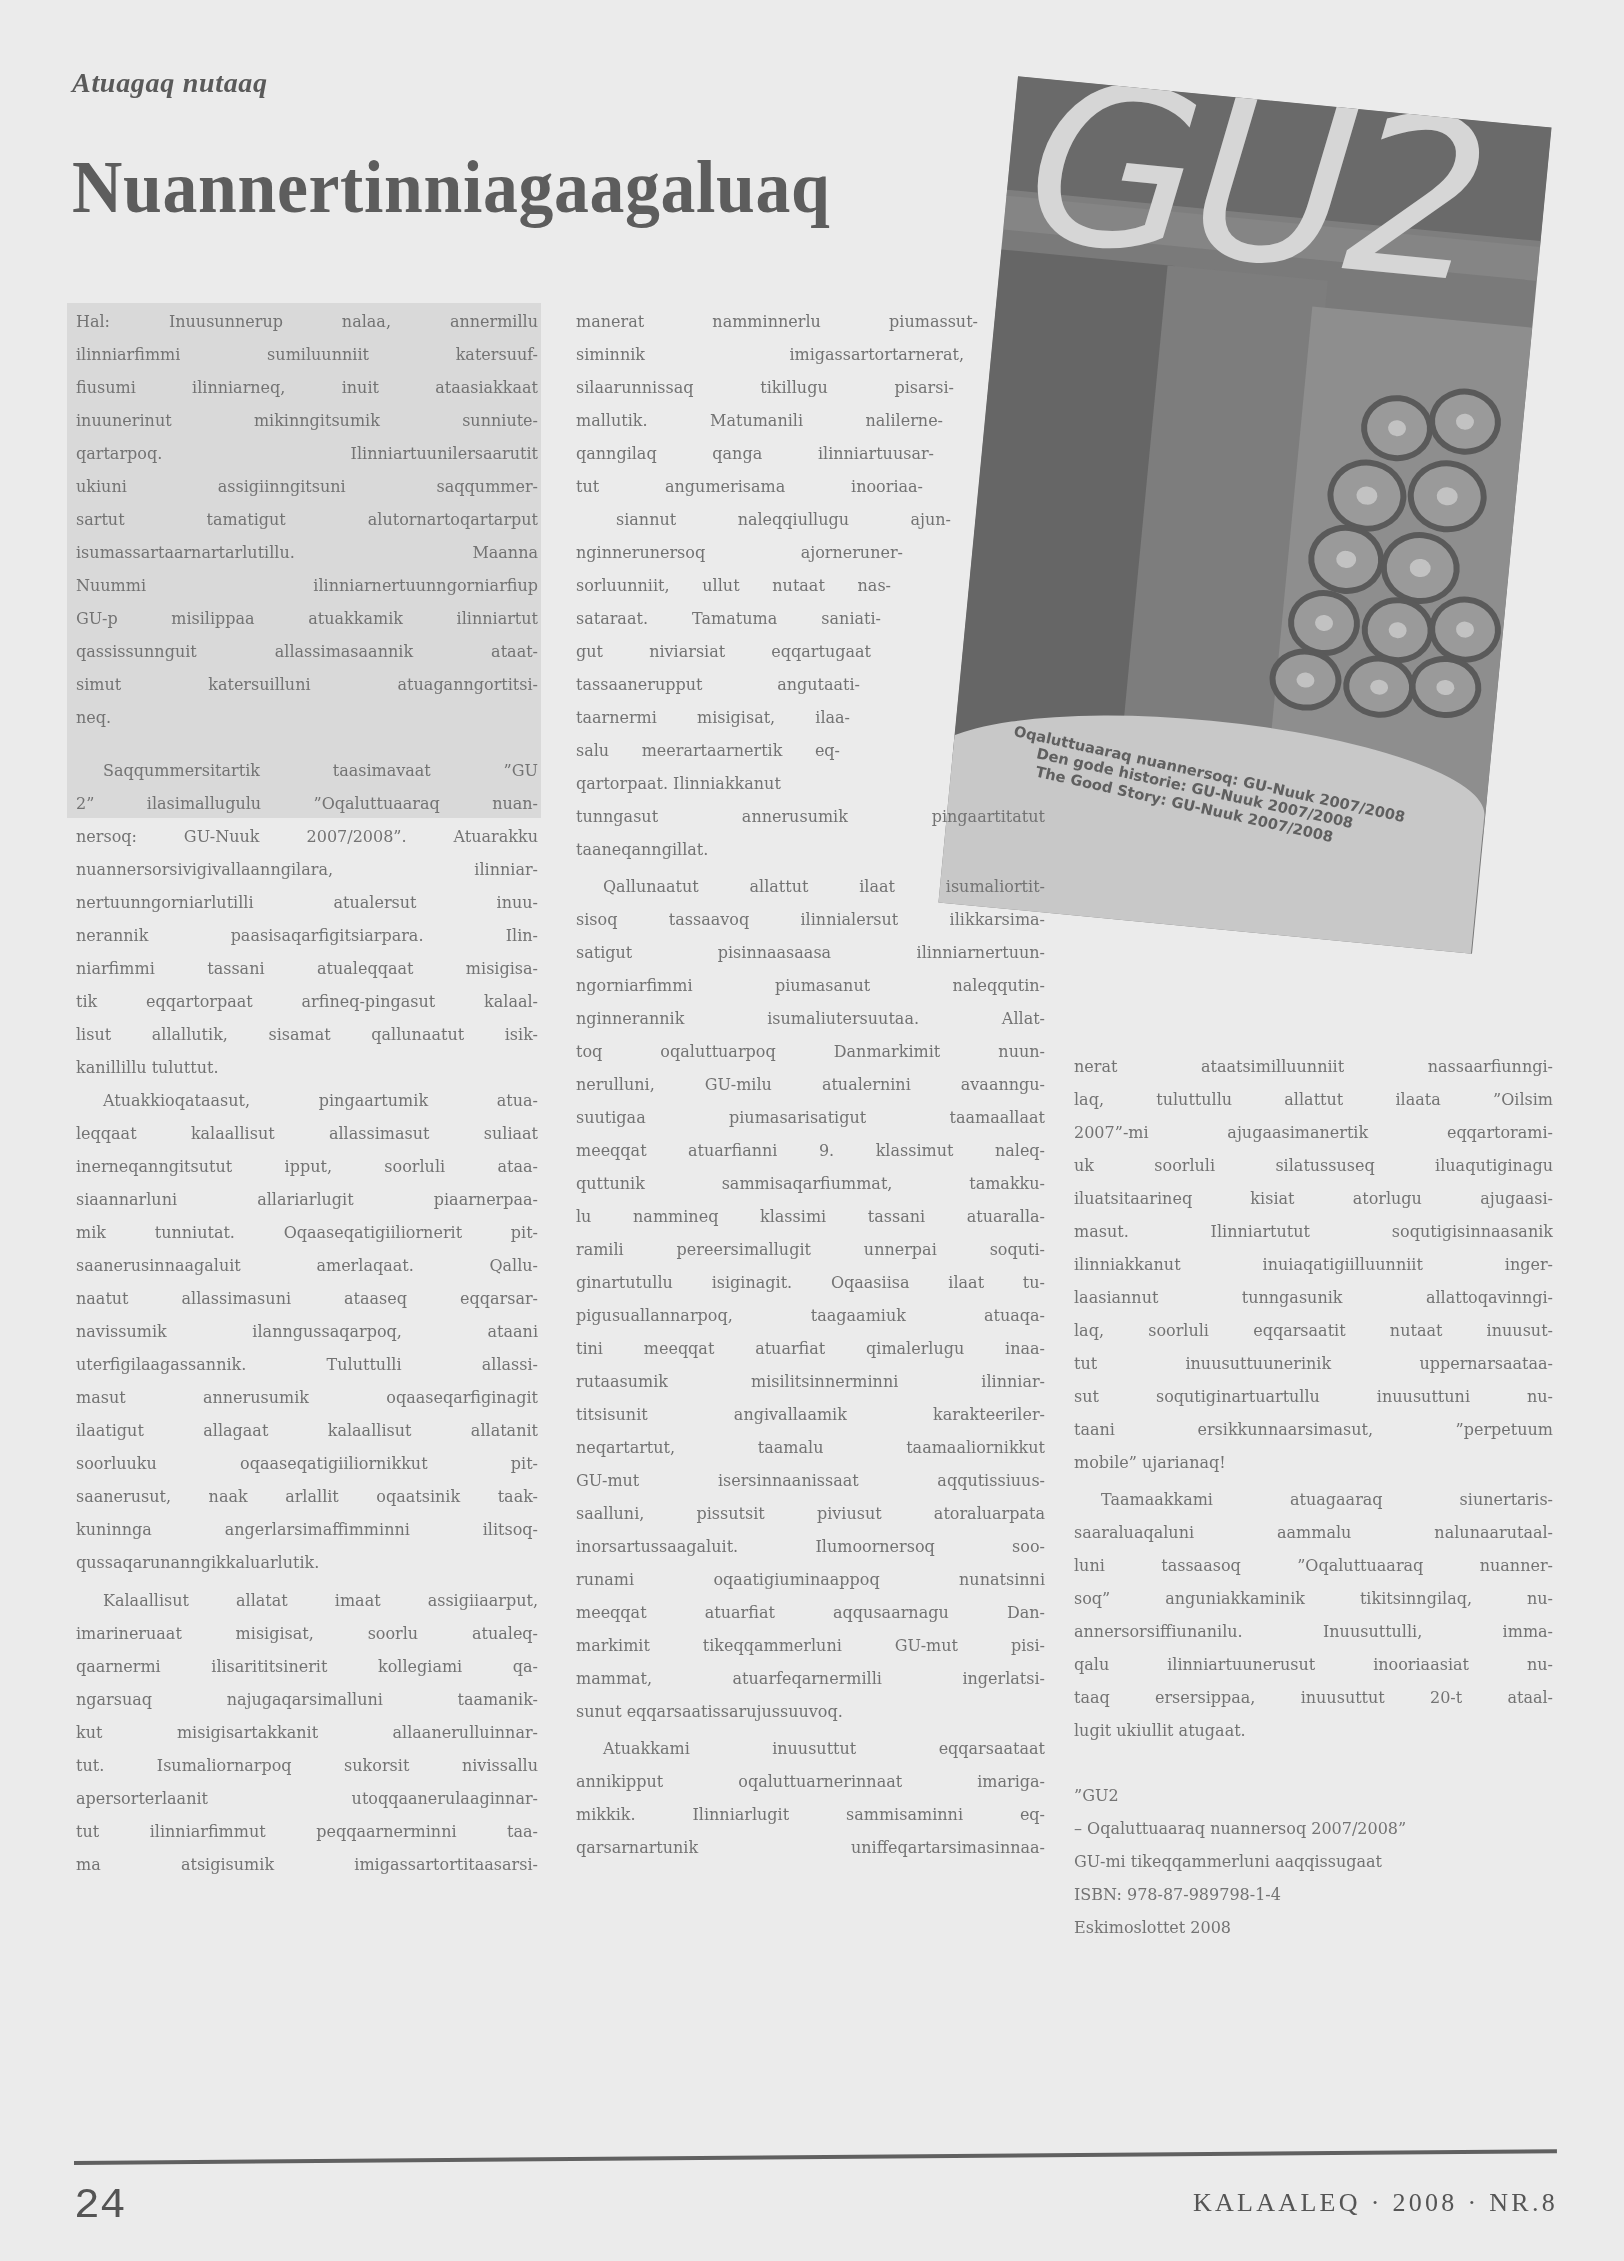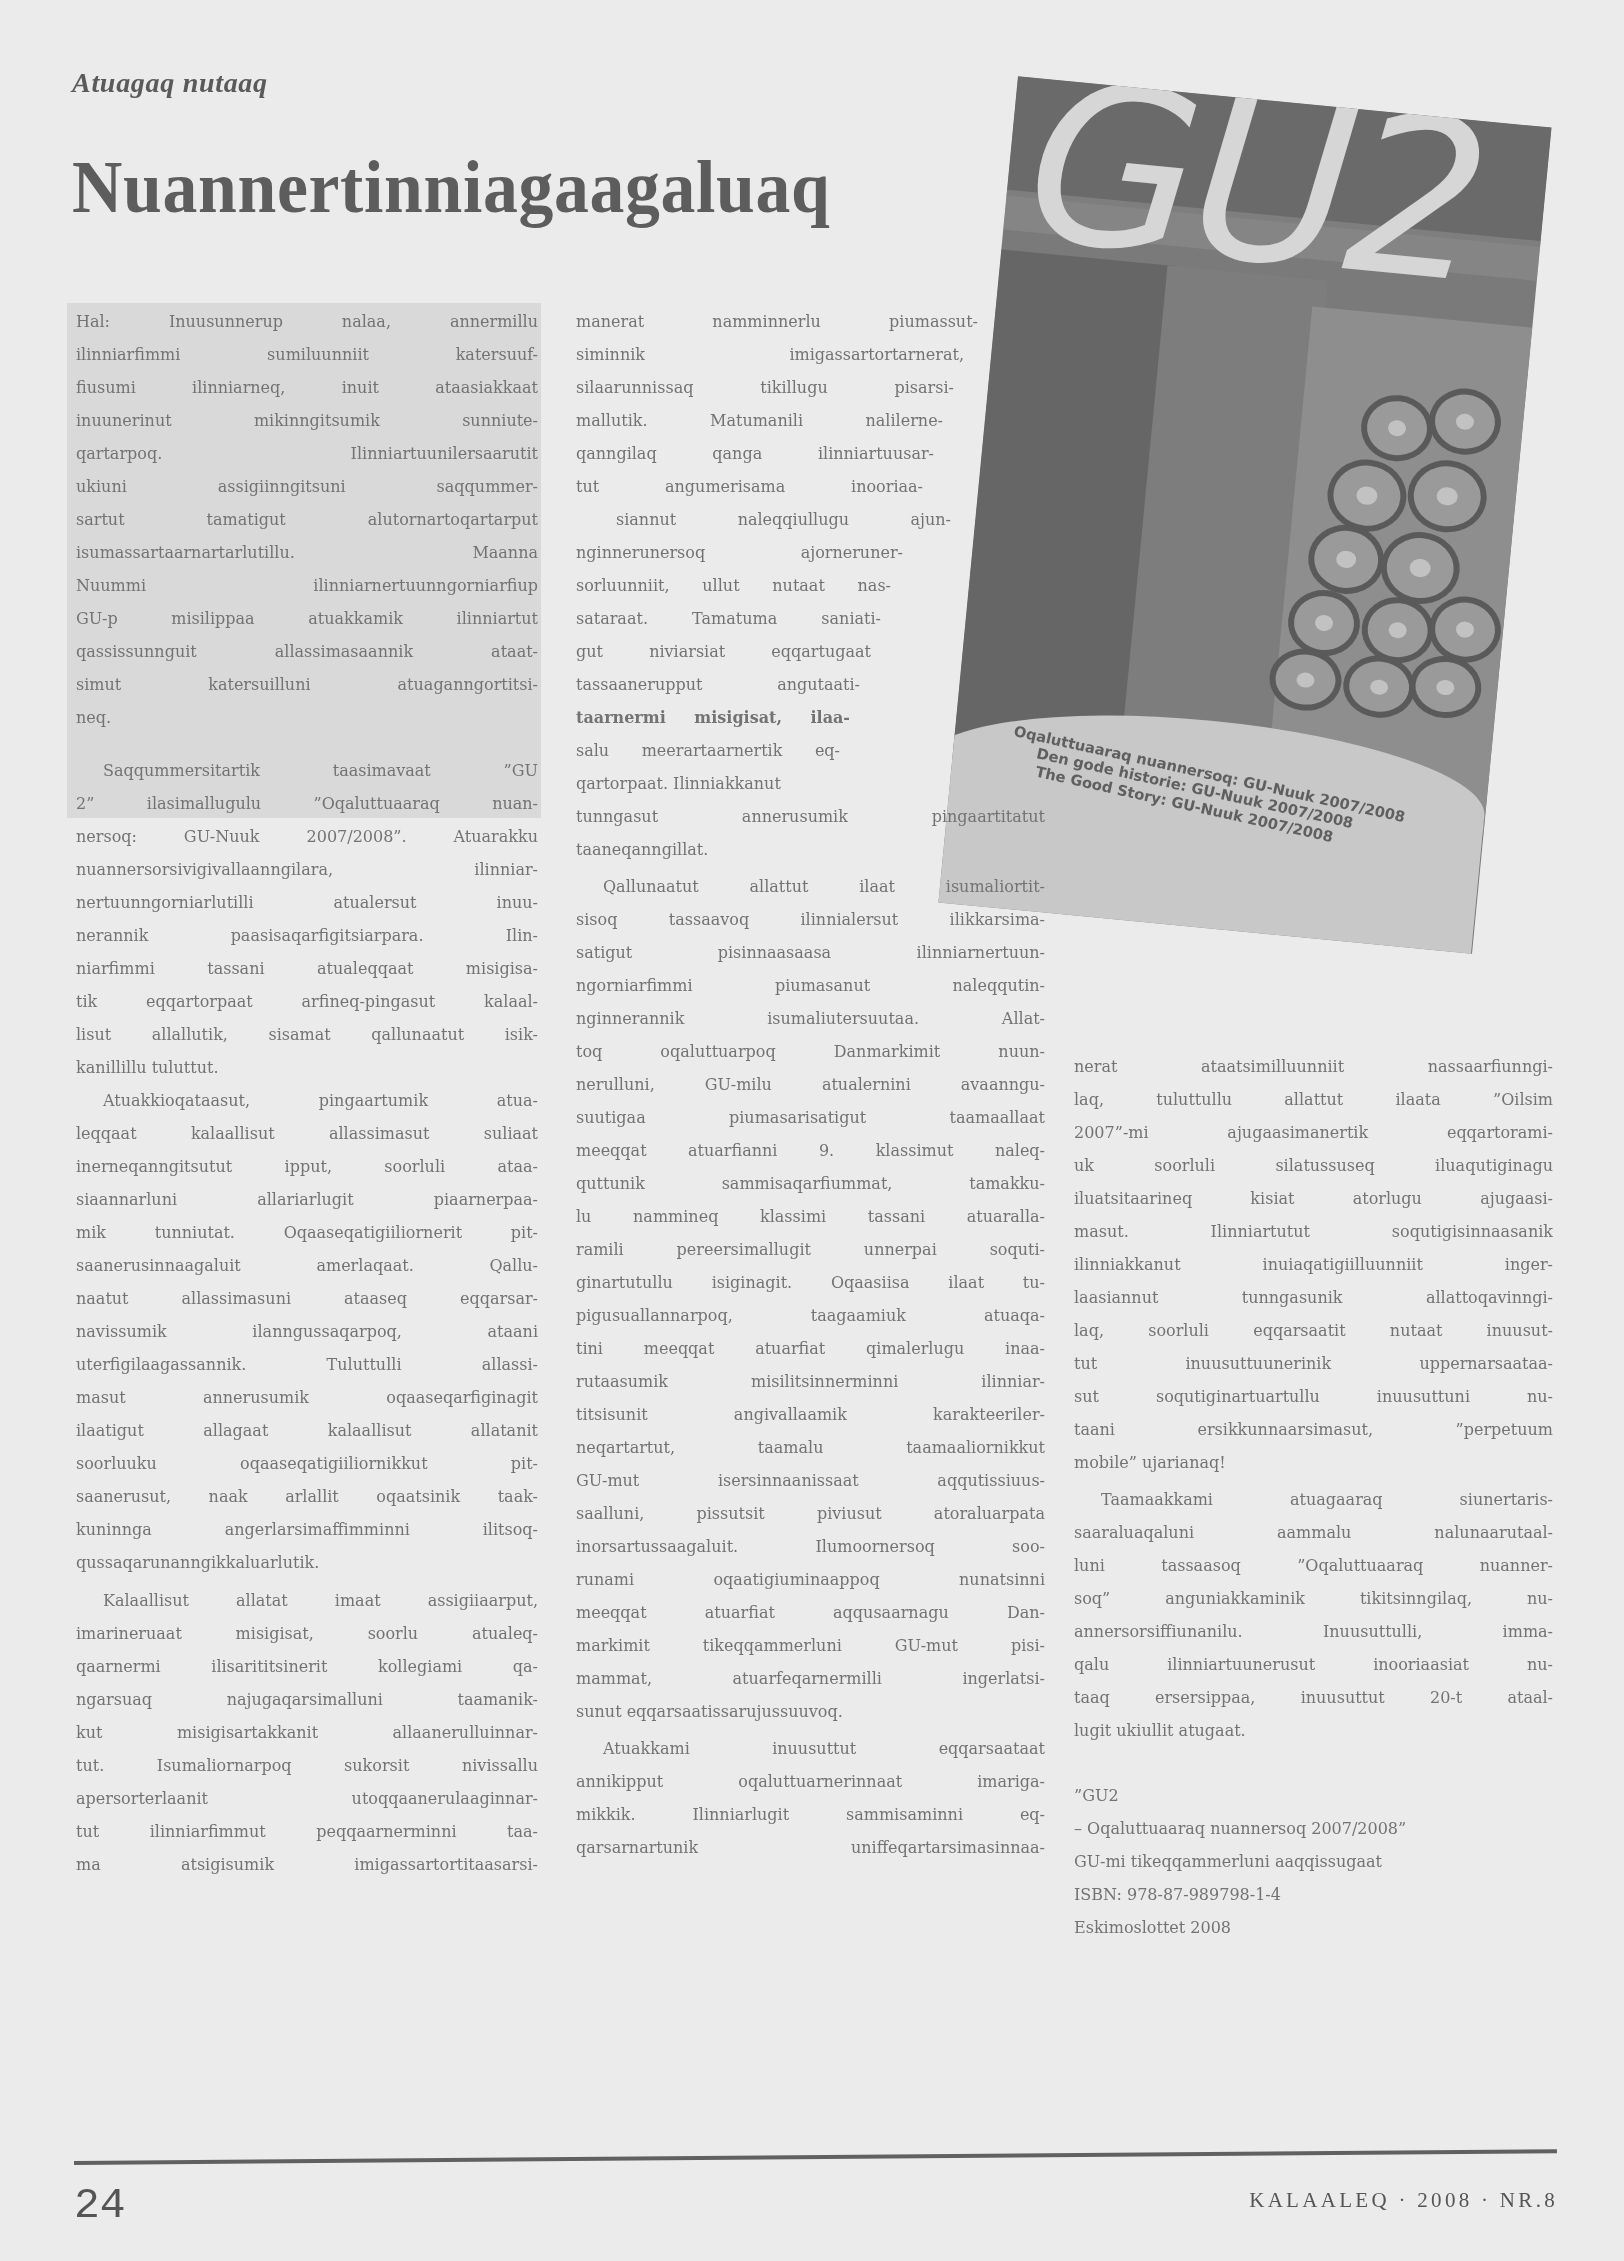--- a/index.html
+++ b/index.html
@@ -81,21 +81,21 @@
   .rule {
     position: absolute; left: 74px; top: 2161px; width: 1483px; height: 4px;
     background: #606060; transform: rotate(-0.45deg); transform-origin: left center;
   }
   .folio {
     position: absolute; left: 74px; top: 2181px;
     font-family: Liberation Mono, monospace; font-size: 43px; color: #555;
   }
   .running {
     position: absolute; right: 67px; top: 2188px;
-    font-family: "Liberation Serif", serif; font-size: 21px; color: #555;
+    font-family: "Liberation Serif", serif; font-size: 26px; color: #555;
     letter-spacing: 3.3px;
   }
   .book-info { margin-top: 32px; }
   .book-info div { text-align: left; }
 </style>
 </head>
 <body>
 
 <div>
 
@@ -196,21 +196,21 @@
       <span class="line" style="width:378px;">silaarunnissaq tikillugu pisarsi-</span>
       <span class="line" style="width:367px;">mallutik. Matumanili nalilerne-</span>
       <span class="line" style="width:358px;">qanngilaq qanga ilinniartuusar-</span>
       <span class="line" style="width:347px;">tut angumerisama inooriaa-</span>
       <span class="line" style="width:335px;margin-left:40px;">siannut naleqqiullugu ajun-</span>
       <span class="line" style="width:327px;">nginnerunersoq ajorneruner-</span>
       <span class="line" style="width:315px;">sorluunniit, ullut nutaat nas-</span>
       <span class="line" style="width:305px;">sataraat. Tamatuma saniati-</span>
       <span class="line" style="width:295px;">gut niviarsiat eqqartugaat</span>
       <span class="line" style="width:284px;">tassaanerupput angutaati-</span>
-      <span class="line" style="width:274px;font-weight:bold;">taarnermi misigisat, ilaa-</span>
+      <span class="line" style="width:274px;">taarnermi misigisat, ilaa-</span>
       <span class="line" style="width:264px;">salu meerartaarnertik eq-</span>
       <span class="line last">qartorpaat. Ilinniakkanut</span>
       <span class="line">tunngasut annerusumik pingaartitatut</span>
       <span class="line last">taaneqanngillat.</span>
     </p>
     <p style="margin-top:4px;">
       <span class="line" style="padding-left:27px;">Qallunaatut allattut ilaat isumaliortit-</span>
       <span class="line">sisoq tassaavoq ilinnialersut ilikkarsima-</span>
       <span class="line">satigut pisinnaasaasa ilinniarnertuun-</span>
       <span class="line">ngorniarfimmi piumasanut naleqqutin-</span>

